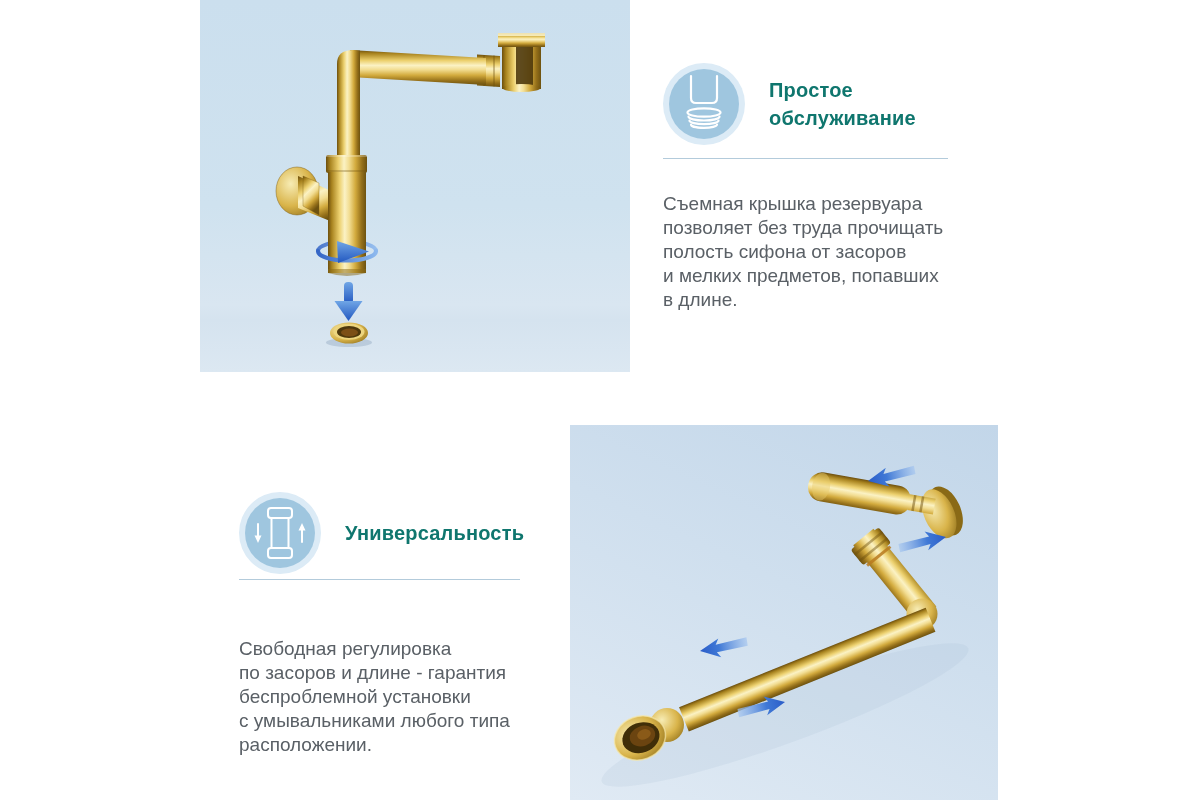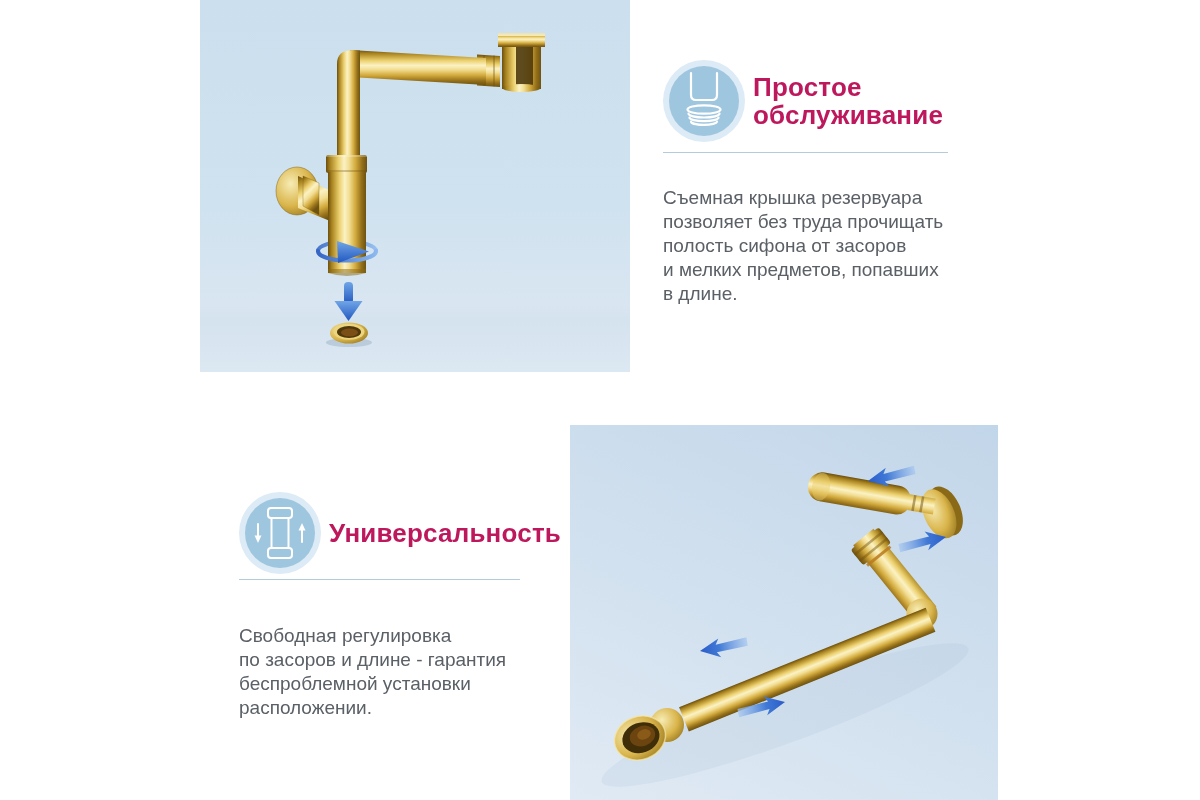--- a/index.html
+++ b/index.html
@@ -14,26 +14,26 @@
   .img2 { left:570px; top:425px; width:428px; height:375px;
     background:linear-gradient(205deg,#c2d6e9 0%,#cfdfee 45%,#e0eaf4 100%); }
   .feature { position:absolute; }
   .f1 { left:663px; top:60px; width:285px; }
   .f2 { left:239px; top:492px; width:281px; }
   .fhead { display:flex; align-items:center; gap:8px; }
   .badge { width:82px; height:82px; border-radius:50%; background:#dcebf6;
     display:flex; align-items:center; justify-content:center; flex:0 0 auto; }
   .badge-inner { width:70px; height:70px; border-radius:50%; background:#9fc6df;
     display:flex; align-items:center; justify-content:center; }
-  .ftitle { margin:0; font-size:26px; line-height:28px; font-weight:700; color:#be185d; letter-spacing:.2px; }
+  .ftitle { margin:16px; font-size:20px; line-height:28px; font-weight:700; color:#0f766e; letter-spacing:.2px; }
   .ftitle span { display:block; }
   .divider { border:none; border-top:1px solid #b3cbdb; margin:10px 0 0 0; height:0; }
   .f2 .divider { margin-top:5px; }
   .fbody { margin:33px 0 0 0; font-size:19px; line-height:24px; color:#5a6066; }
-  .f2 .fbody { margin-top:44px; }
+  .f2 .fbody { margin-top:57px; }
   .fbody span { display:block; }
 </style>
 </head>
 <body>
 
 <figure class="img img1">
 <svg viewBox="0 0 430 372" xmlns="http://www.w3.org/2000/svg">
   <defs>
     <linearGradient id="g1x" x1="0" y1="0" x2="1" y2="0">
       <stop offset="0" stop-color="#6d4f0e"></stop>
@@ -173,20 +173,21 @@
     </div>
     <h2 class="ftitle">
       <span>Универсальность</span>
     </h2>
   </div>
   <hr class="divider">
   <p class="fbody">
     <span>Свободная регулировка</span>
     <span>по засоров и длине - гарантия</span>
     <span>беспроблемной установки</span>
+    <span>с умывальниками любого типа</span>
     <span>расположении.</span>
   </p>
 </section>
 
 <figure class="img img2">
 <svg viewBox="0 0 428 375" xmlns="http://www.w3.org/2000/svg">
   <defs>
     <linearGradient id="goldA" gradientUnits="userSpaceOnUse" x1="0" y1="47" x2="0" y2="78">
       <stop offset="0" stop-color="#6d4f0e"></stop>
           <stop offset=".1" stop-color="#a8831f"></stop>

